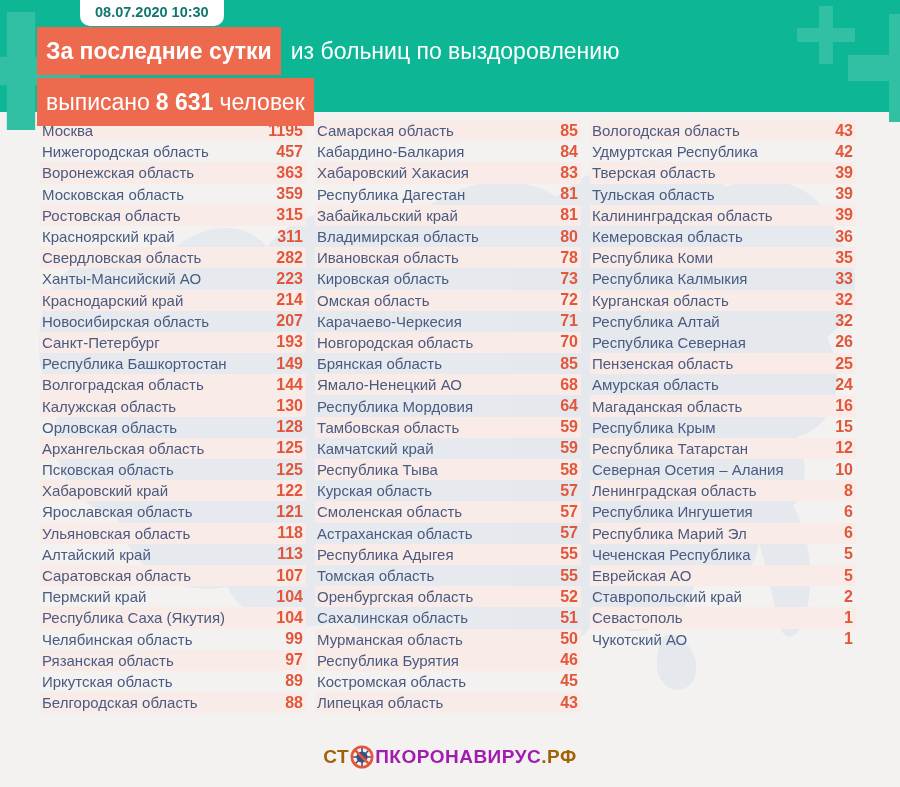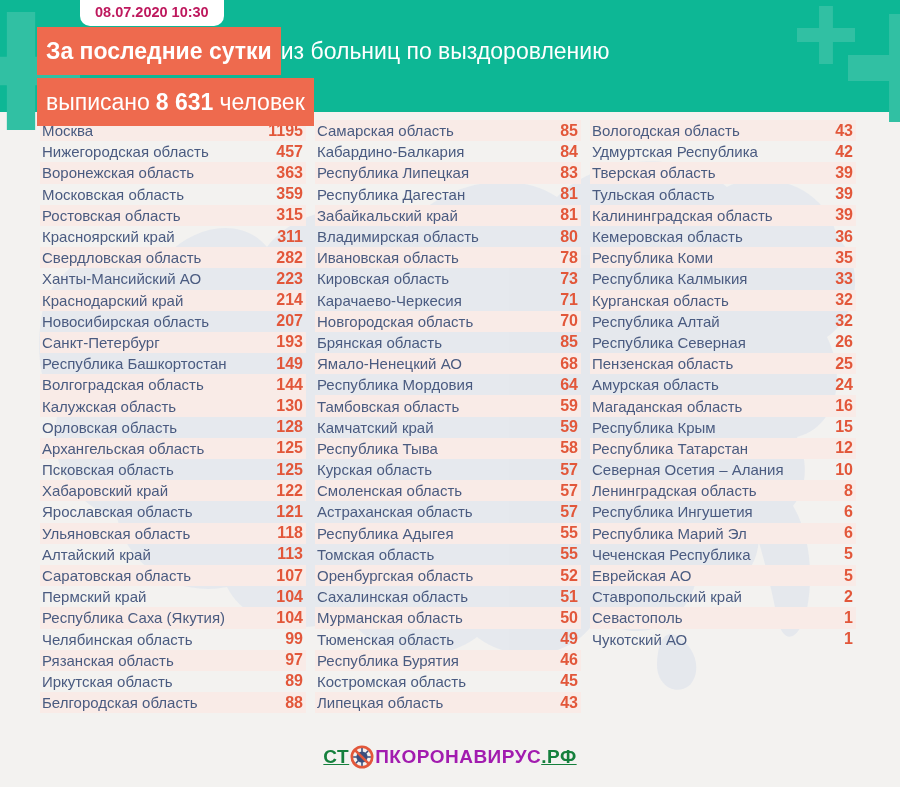--- a/index.html
+++ b/index.html
@@ -29,40 +29,40 @@
     background:#31c0a3;
     clip-path:polygon(38% 0,62% 0,62% 38%,100% 38%,100% 62%,62% 62%,62% 100%,38% 100%,38% 62%,0 62%,0 38%,38% 38%);
   }
   .plus-left{left:-38px;top:12px;width:118px;height:118px;}
   .plus-right-1{left:797px;top:6px;width:58px;height:58px;}
   .plus-right-2{left:848px;top:14px;width:108px;height:108px;}
 
   .date-badge{
     position:absolute;left:80px;top:0;
     background:#ffffff;
-    color:#be185d;
+    color:#0f766e;
     font-weight:bold;
     font-size:14.5px;
     padding:4px 15px 6px 15px;
     border-radius:0 0 10px 10px;
     z-index:4;
   }
   .headline{
     position:absolute;left:37px;top:27px;z-index:4;
     color:#ffffff;
   }
   .headline .line{font-size:23px;line-height:34px;white-space:nowrap;}
   .headline .line + .line{margin-top:3px;}
   .hl-box{
     background:#ee6a4e;
     display:inline-block;
     padding:7px 9px;
   }
   .headline .bold{font-weight:bold;}
-  .headline .plain-after{}
+  .headline .plain-after{margin-left:10px;}
   .hl-box b{margin:0 6px;}
 
   
   .map-svg{
     position:absolute;left:35px;top:125px;
     z-index:0;
   }
 
   
   .grid{
@@ -98,21 +98,21 @@
   .footer{
     position:absolute;left:0;top:744px;width:900px;
     display:flex;justify-content:center;align-items:center;
     z-index:2;
   }
   .logo{
     display:flex;align-items:center;
     font-weight:bold;font-size:19px;letter-spacing:.5px;
     line-height:26px;
   }
-  .logo .orange{color:#15803d;text-decoration:underline;}
+  .logo .orange{color:#a16207;}
   .logo .navy{color:#a21caf;}
   .logo svg{margin:0 1px;display:block;}
 </style>
 </head>
 <body>
 
 <div class="page">
 
   <div class="header">
     <div class="plus plus-left">
@@ -295,21 +295,21 @@
           <span class="region">Самарская область</span>
           <span class="value">85</span>
         </div>
 
         <div class="row">
           <span class="region">Кабардино-Балкария</span>
           <span class="value">84</span>
         </div>
 
         <div class="row striped">
-          <span class="region">Республика Липецкая</span>
+          <span class="region">Хабаровский Хакасия</span>
           <span class="value">83</span>
         </div>
 
         <div class="row">
           <span class="region">Республика Дагестан</span>
           <span class="value">81</span>
         </div>
 
         <div class="row striped">
           <span class="region">Забайкальский край</span>
@@ -324,20 +324,24 @@
         <div class="row striped">
           <span class="region">Ивановская область</span>
           <span class="value">78</span>
         </div>
 
         <div class="row">
           <span class="region">Кировская область</span>
           <span class="value">73</span>
         </div>
 
+        <div class="row striped">
+          <span class="region">Омская область</span>
+          <span class="value">72</span>
+        </div>
 
         <div class="row">
           <span class="region">Карачаево-Черкесия</span>
           <span class="value">71</span>
         </div>
 
         <div class="row striped">
           <span class="region">Новгородская область</span>
           <span class="value">70</span>
         </div>
@@ -405,24 +409,20 @@
         <div class="row">
           <span class="region">Сахалинская область</span>
           <span class="value">51</span>
         </div>
 
         <div class="row striped">
           <span class="region">Мурманская область</span>
           <span class="value">50</span>
         </div>
 
-        <div class="row">
-          <span class="region">Тюменская область</span>
-          <span class="value">49</span>
-        </div>
 
         <div class="row striped">
           <span class="region">Республика Бурятия</span>
           <span class="value">46</span>
         </div>
 
         <div class="row">
           <span class="region">Костромская область</span>
           <span class="value">45</span>
         </div>

